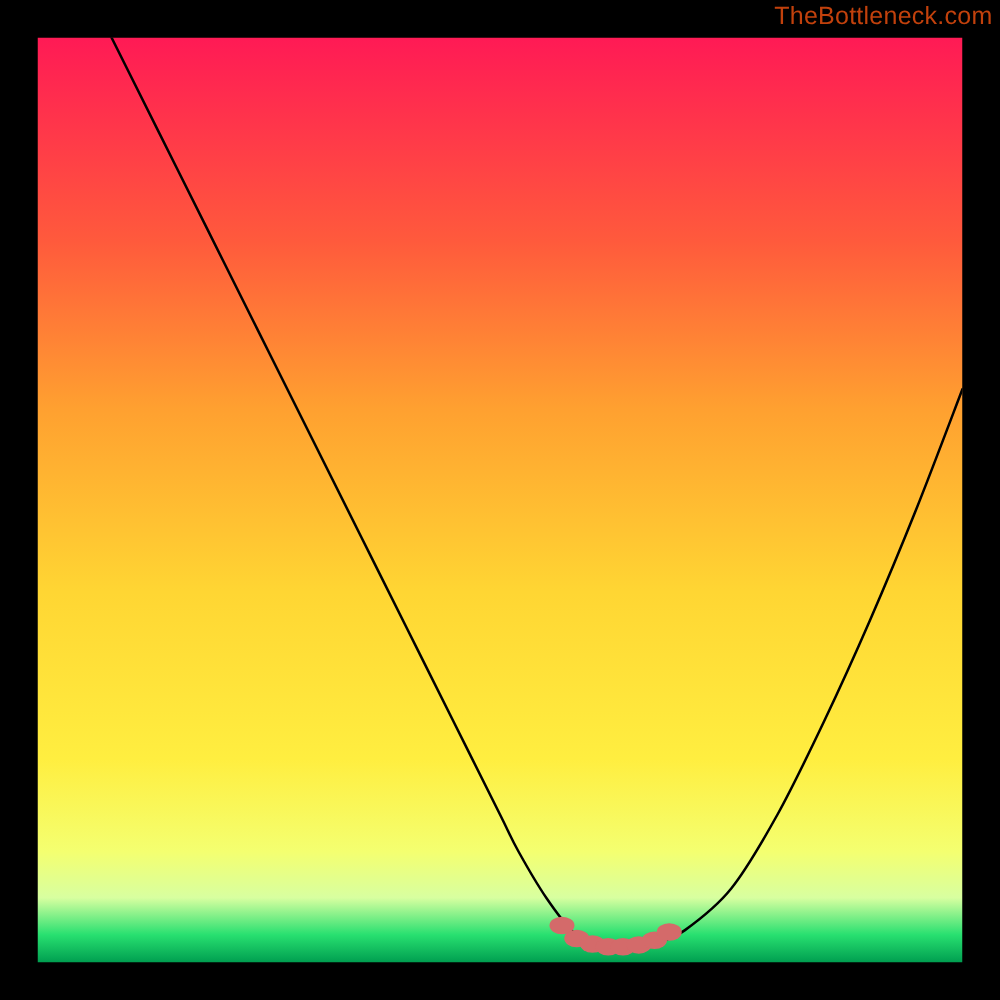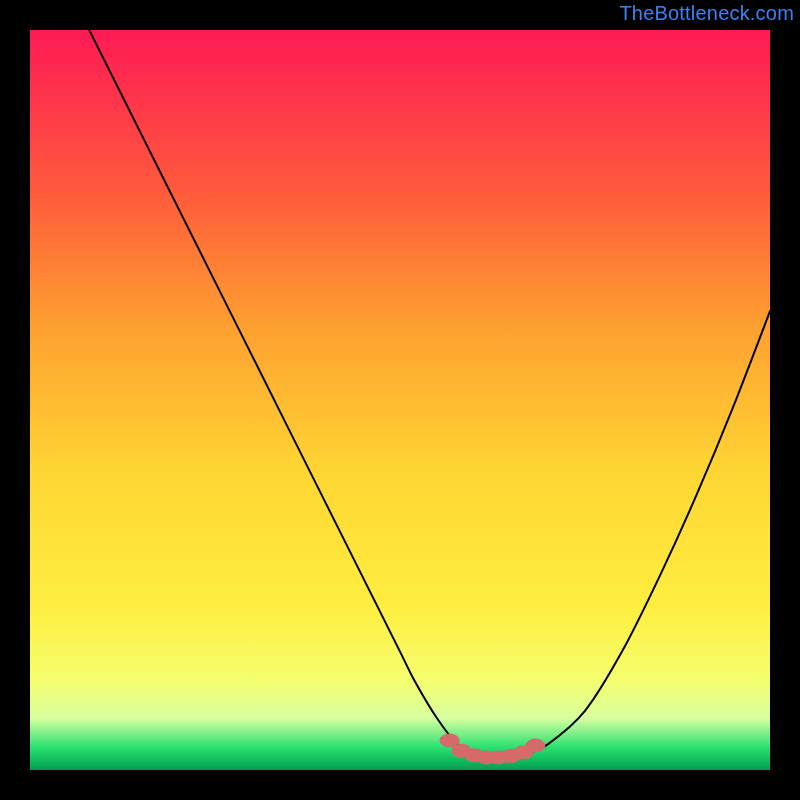--- a/index.html
+++ b/index.html
@@ -14,21 +14,21 @@
   .frame {
     position: relative;
     width: 800px;
     height: 800px;
     background: #000;
   }
   .watermark {
     position: absolute;
     top: 2px;
     right: 6px;
-    color: #3b82f6;
+    color: #c2410c;
     font-size: 20px;
     font-weight: 400;
     letter-spacing: 0.2px;
     z-index: 10;
   }
   .plot {
     position: absolute;
     left: 30px;
     top: 30px;
     width: 740px;

